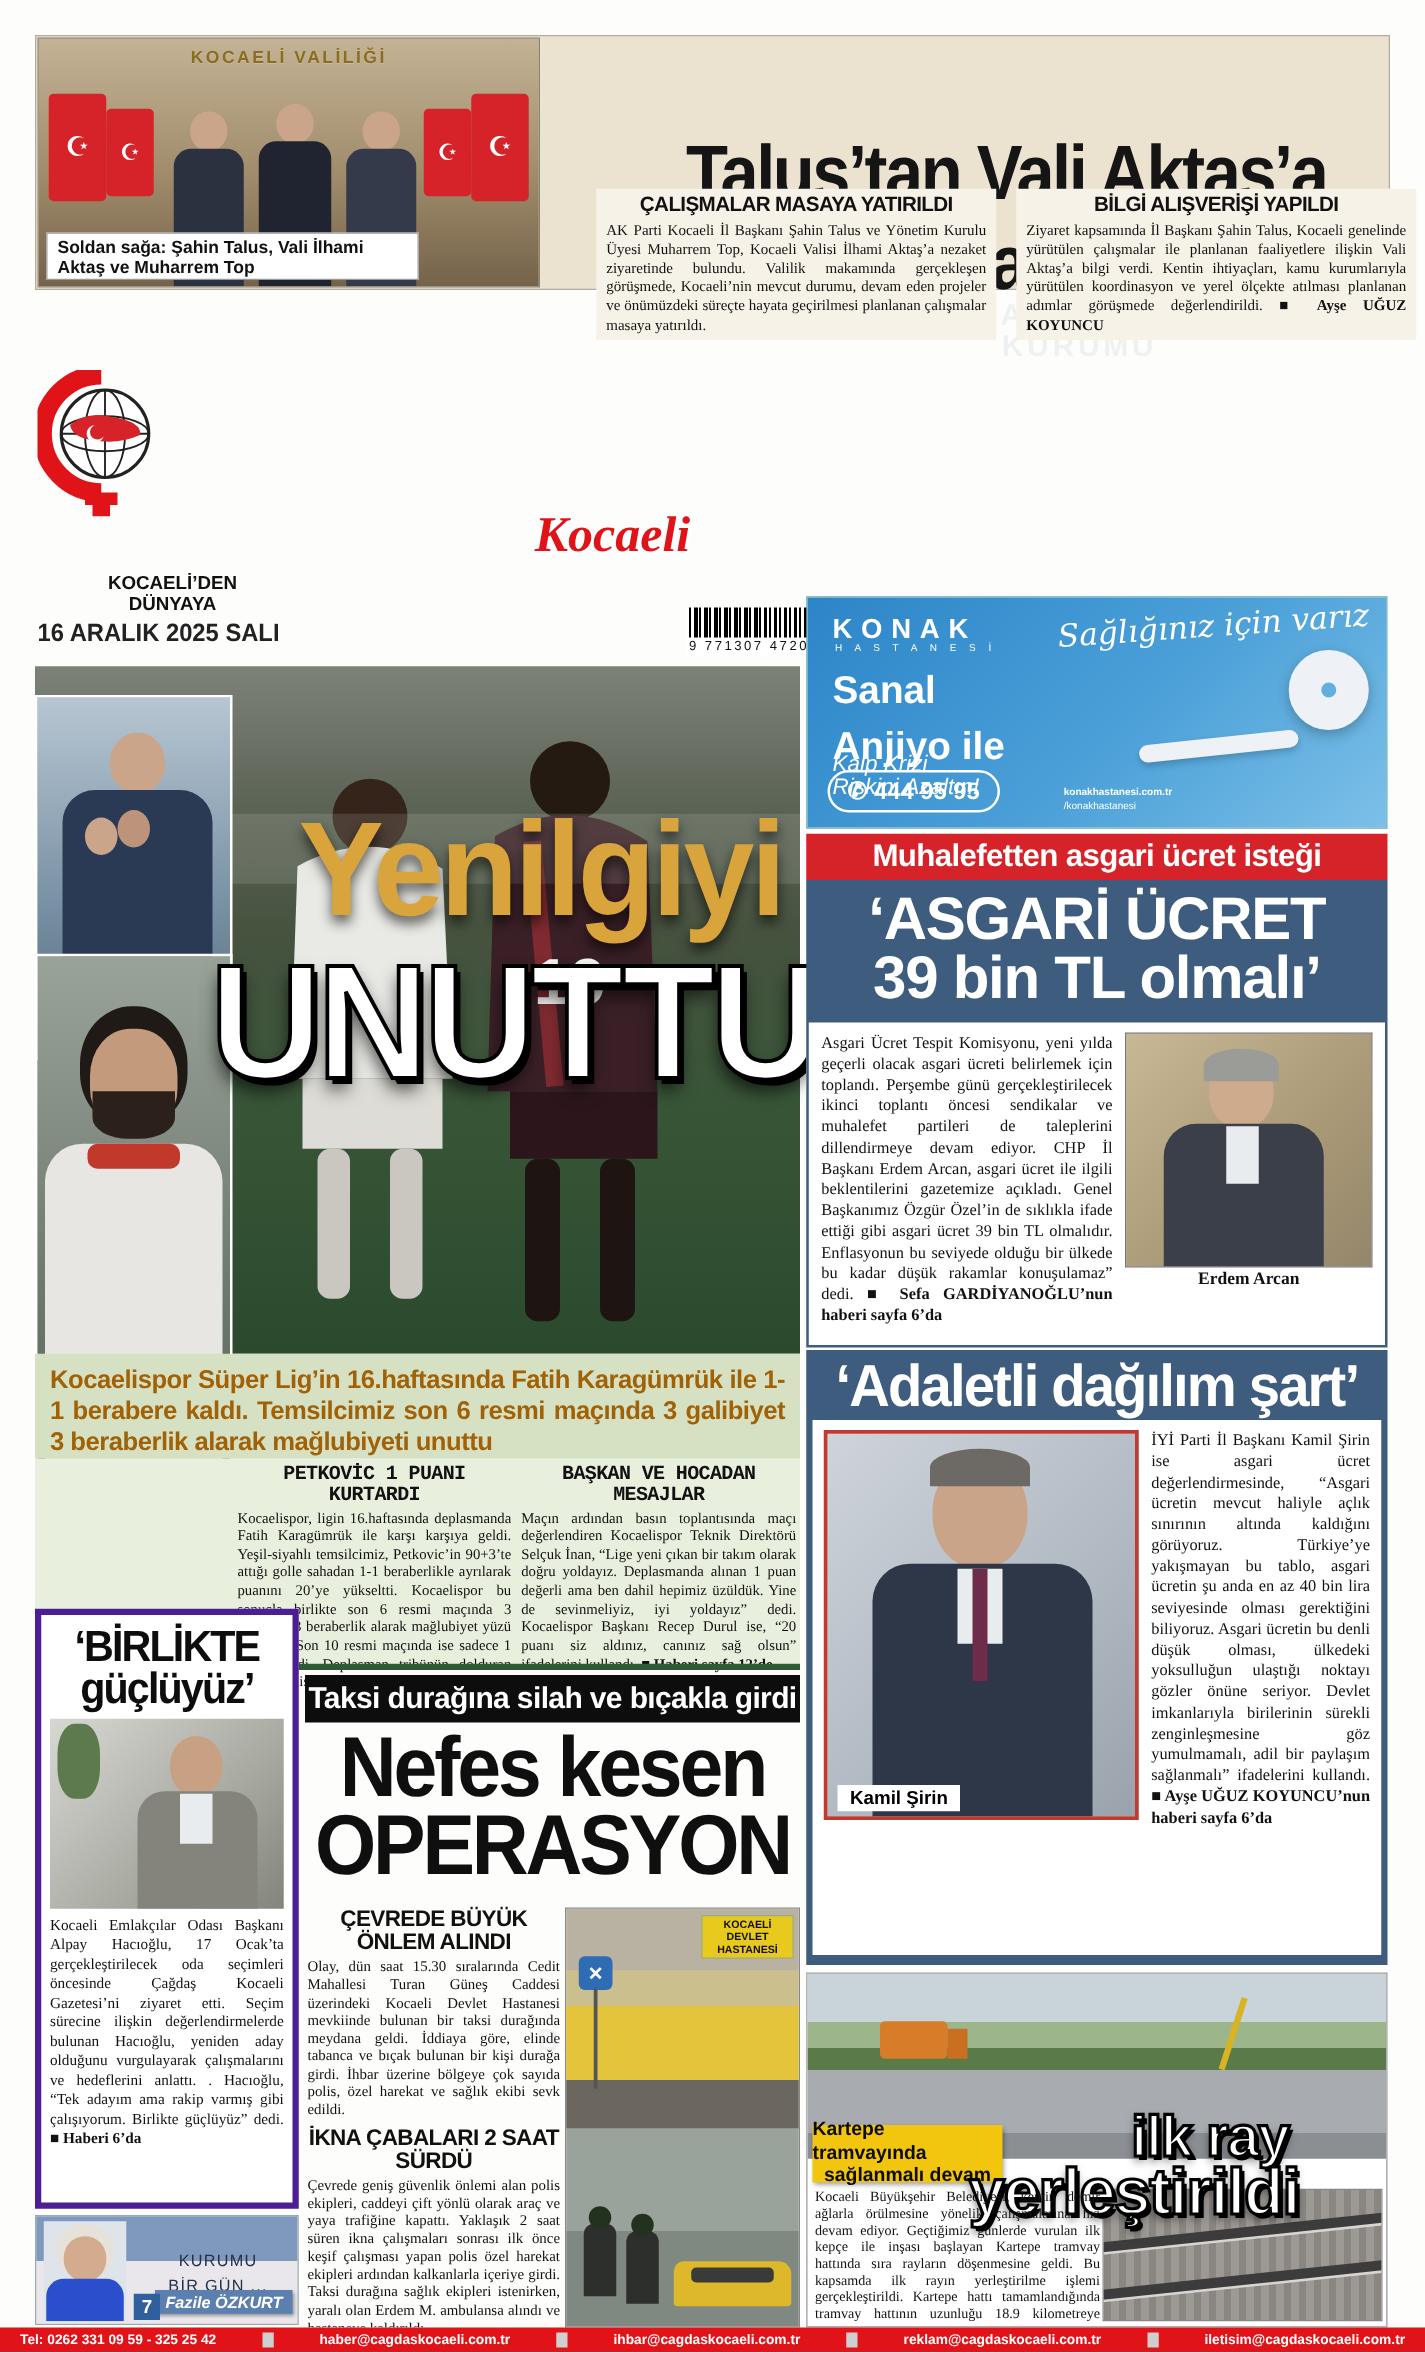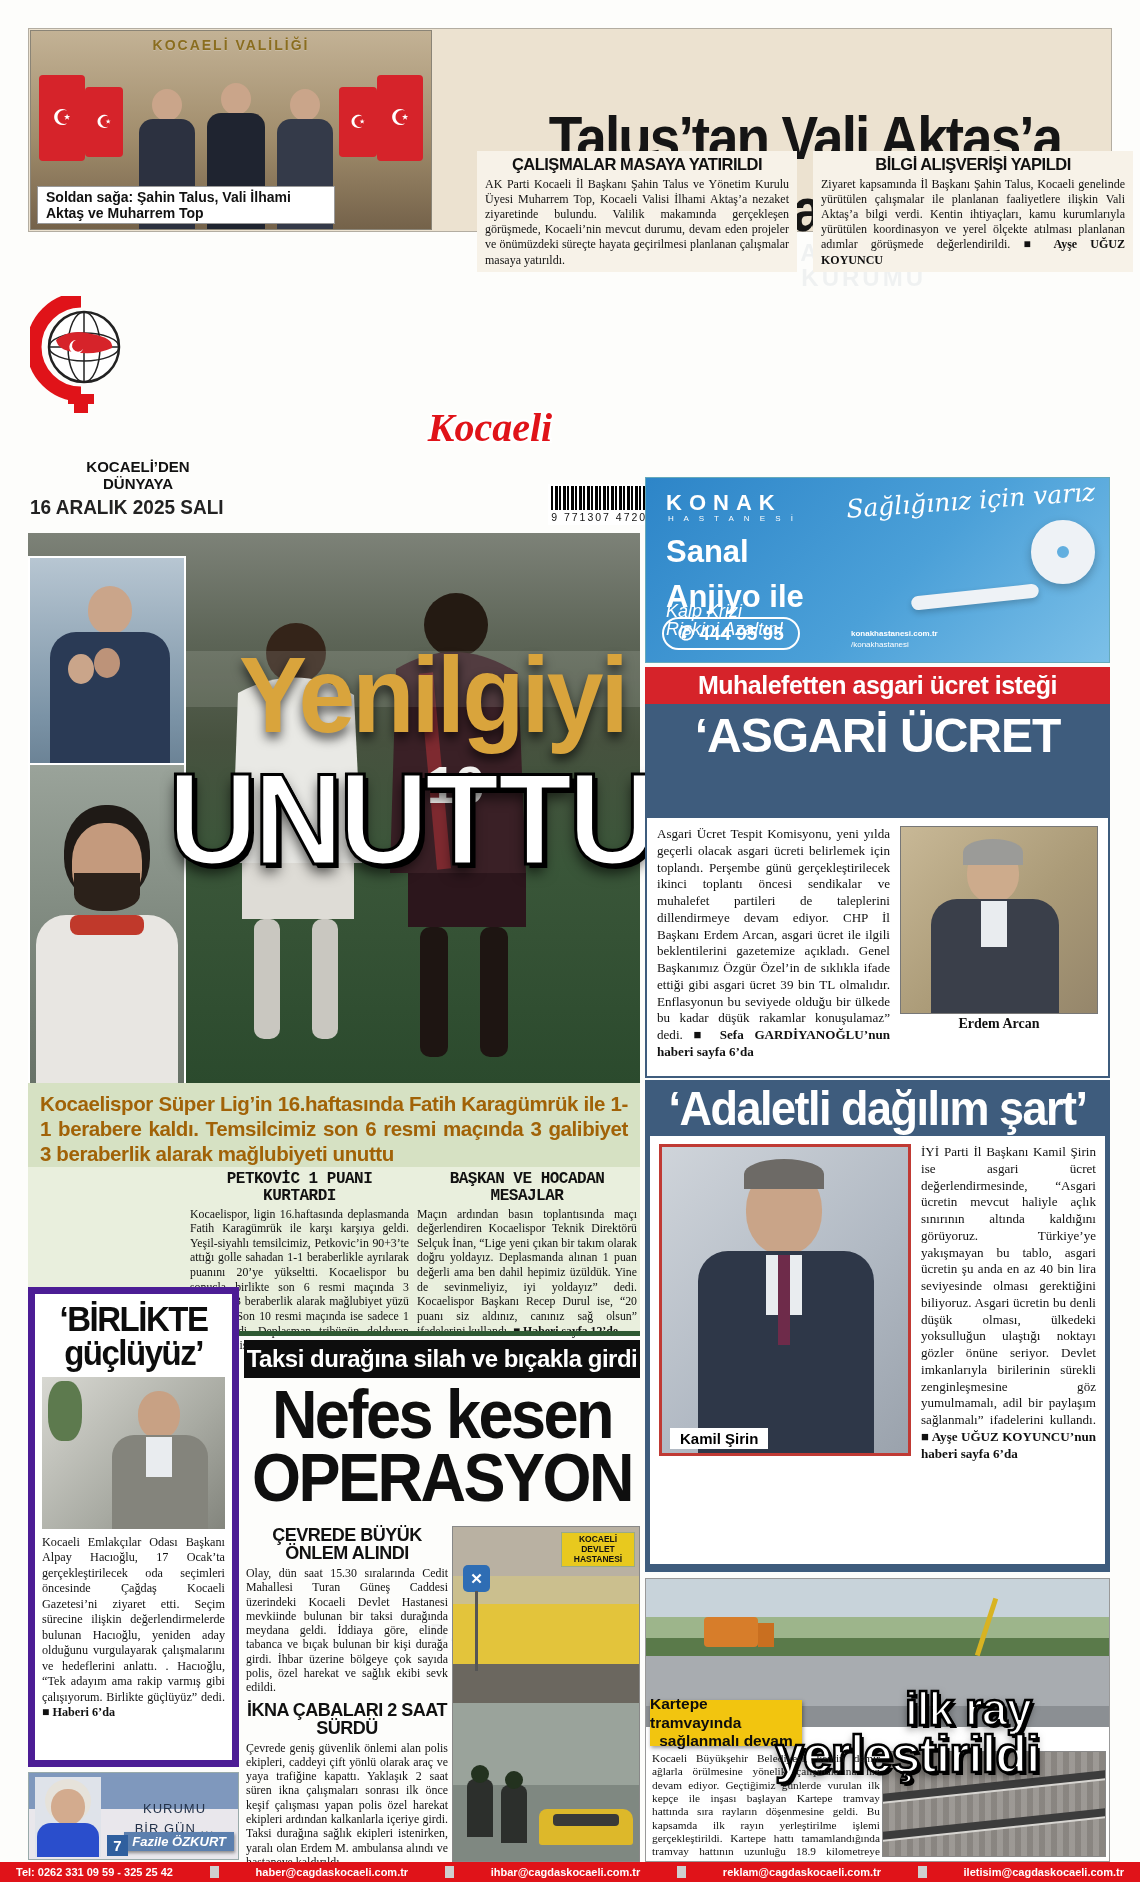--- a/index.html
+++ b/index.html
@@ -66,21 +66,21 @@
   #deck{left:28px;top:1083px;width:612px;height:84px;background:#d6e1c3;padding:8px 12px;
         font-weight:bold;font-size:20.5px;line-height:1.22;color:#a16207;text-align:justify;letter-spacing:-.4px;}
   #subband{left:28px;top:1167px;width:612px;height:164px;background:#e9efdd;}
   #sub1{left:190px;top:1171px;width:219px;}
   #sub2{left:417px;top:1171px;width:220px;}
   .subcol h4{margin:0 0 2px 0;text-align:center;font-size:16px;letter-spacing:-.5px;line-height:1.05;font-family:Liberation Mono, monospace;}
   .subcol p{margin:0;font-size:11.8px;line-height:1.24;}
   #greenrule{left:28px;top:1331px;width:612px;height:5px;background:#2f5a33;}
 
   
-  #unitybox{left:28px;top:1287px;width:211px;height:480px;background:#fff;border:7px solid #4c1d95;padding:4px 7px;}
+  #unitybox{left:28px;top:1287px;width:211px;height:480px;background:#fff;border:5px solid #4c1d95;padding:4px 7px;}
   #unityhl{text-align:center;font-weight:bold;font-size:33px;letter-spacing:-1.5px;line-height:.98;
            transform:scaleY(1.06);transform-origin:center top;color:#0d0d0d;margin-top:4px;}
   #unityphoto{position:relative;margin:10px 0 6px 0;height:152px;overflow:hidden;
       background:linear-gradient(135deg,#d8d8d2 0%,#a8aaa2 60%,#83857d 100%);}
   #unitybox p{margin:0;font-size:12.2px;line-height:1.27;}
   #colbox{left:28px;top:1772px;width:211px;height:88px;overflow:hidden;
       background:linear-gradient(180deg,#7f98bd 0 42%,#e9e7ec 42% 100%);border:1px solid #9aa;}
   #colphoto{position:absolute;left:6px;top:4px;width:66px;height:80px;background:#dfe3ea;overflow:hidden;}
   #coltitle{position:absolute;left:88px;top:26px;width:115px;text-align:center;font-size:13px;
             color:#23324a;letter-spacing:1px;line-height:1.5;}
@@ -371,20 +371,21 @@
     <div id="adpill"><span>✆</span> <span>444 95 95</span></div>
     <div id="adweb">konakhastanesi.com.tr</div>
     <div id="adsocial">/konakhastanesi</div>
     <div id="scanner"></div>
     <div id="scanbed"></div>
   </div>
 
   <div class="abs" id="wagekicker">Muhalefetten asgari ücret isteği</div>
   <div class="abs" id="wagehl">
     <div>‘ASGARİ ÜCRET</div>
+    <div>39 bin TL olmalı’</div>
   </div>
   <div class="abs" id="wagebox">
     <div id="wagephotowrap">
       <div id="wagephoto">
         <div style="position:absolute;left:66px;top:18px;width:52px;height:58px;border-radius:48%;background:#cdab8c;"></div>
         <div style="position:absolute;left:62px;top:12px;width:60px;height:26px;border-radius:50% 50% 0 0;background:#9b9b98;"></div>
         <div style="position:absolute;left:30px;top:72px;width:128px;height:116px;border-radius:26px 26px 0 0;background:#3a3f4a;"></div>
         <div style="position:absolute;left:80px;top:74px;width:26px;height:46px;background:#e9ecef;"></div>
       </div>
       <div id="wagecap" class="serif">Erdem Arcan</div>

